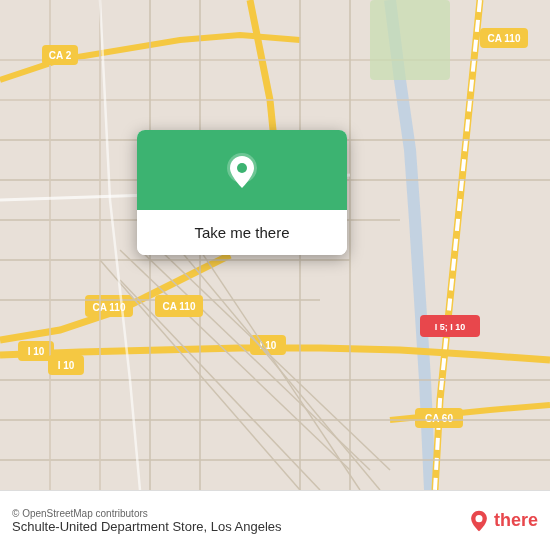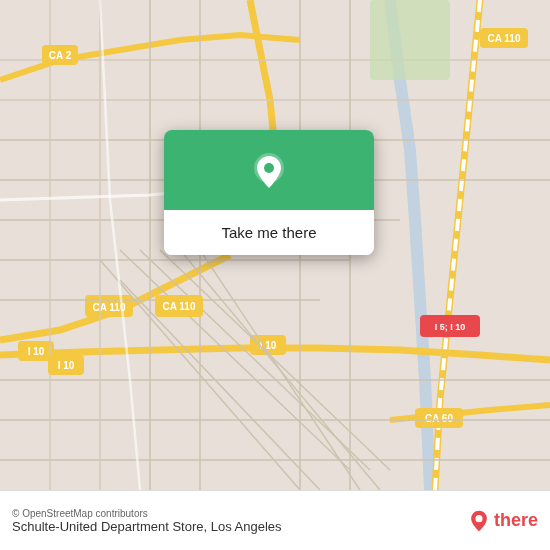--- a/index.html
+++ b/index.html
@@ -24,21 +24,21 @@
     #map-svg {
       position: absolute;
       top: 0; left: 0;
       width: 100%; height: 100%;
     }
 
     
     #popup-card {
       position: absolute;
       top: 130px;
-      left: 164px;
+      left: 137px;
       width: 210px;
       background: white;
       border-radius: 8px;
       box-shadow: 0 4px 16px rgba(0,0,0,0.35);
       display: flex;
       flex-direction: column;
       align-items: center;
       overflow: hidden;
     }
 

